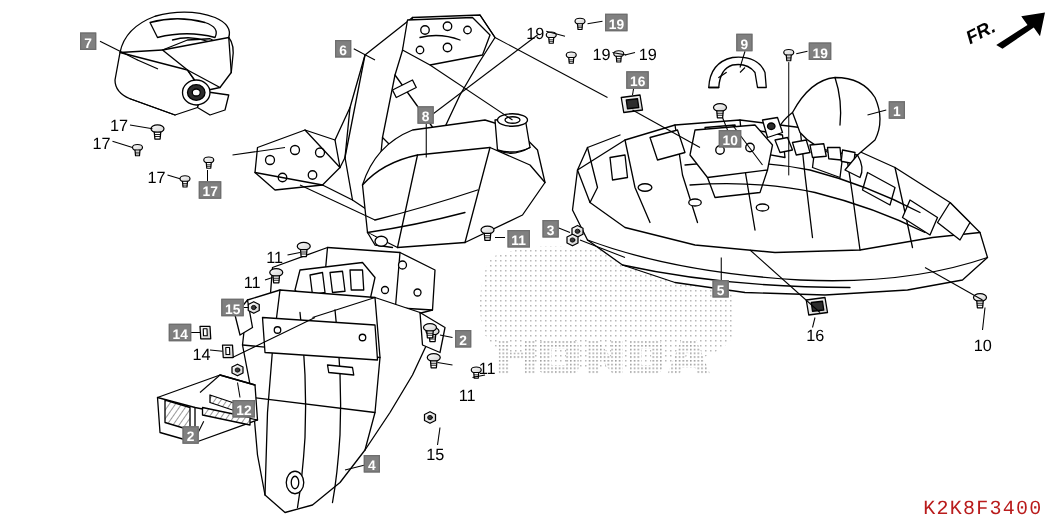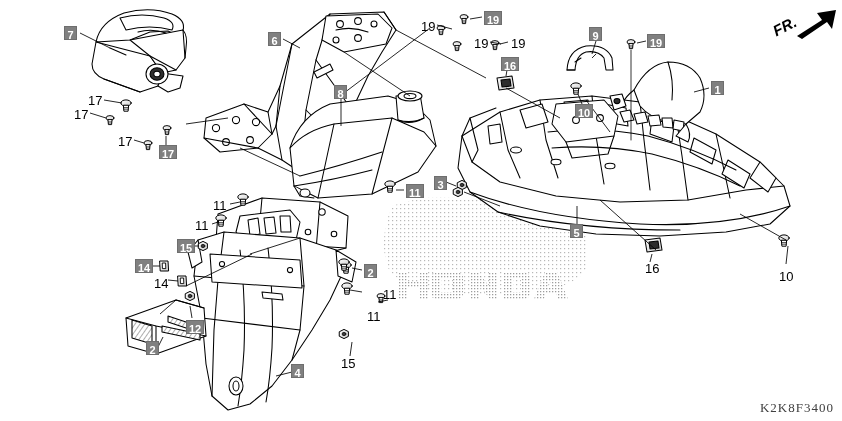--- a/index.html
+++ b/index.html
@@ -37,24 +37,24 @@
     font-size:13px;
     font-weight:normal;
     font-family:"Liberation Sans", sans-serif;
     line-height:13px;
     white-space:nowrap;
   }
   
   #code{
     position:absolute;
     right:8px;bottom:5px;
-    font-size:13px;
+    font-size:16px;
     letter-spacing:1px;
-    color:#404040;
-    font-family:Liberation Serif, serif;
+    color:#b91c1c;
+    font-family:Liberation Mono, monospace;
     white-space:nowrap;
   }
   
   #frmark{
     position:absolute;
     left:770px;top:4px;
     width:68px;height:44px;
   }
   #frtext{
     position:absolute;

